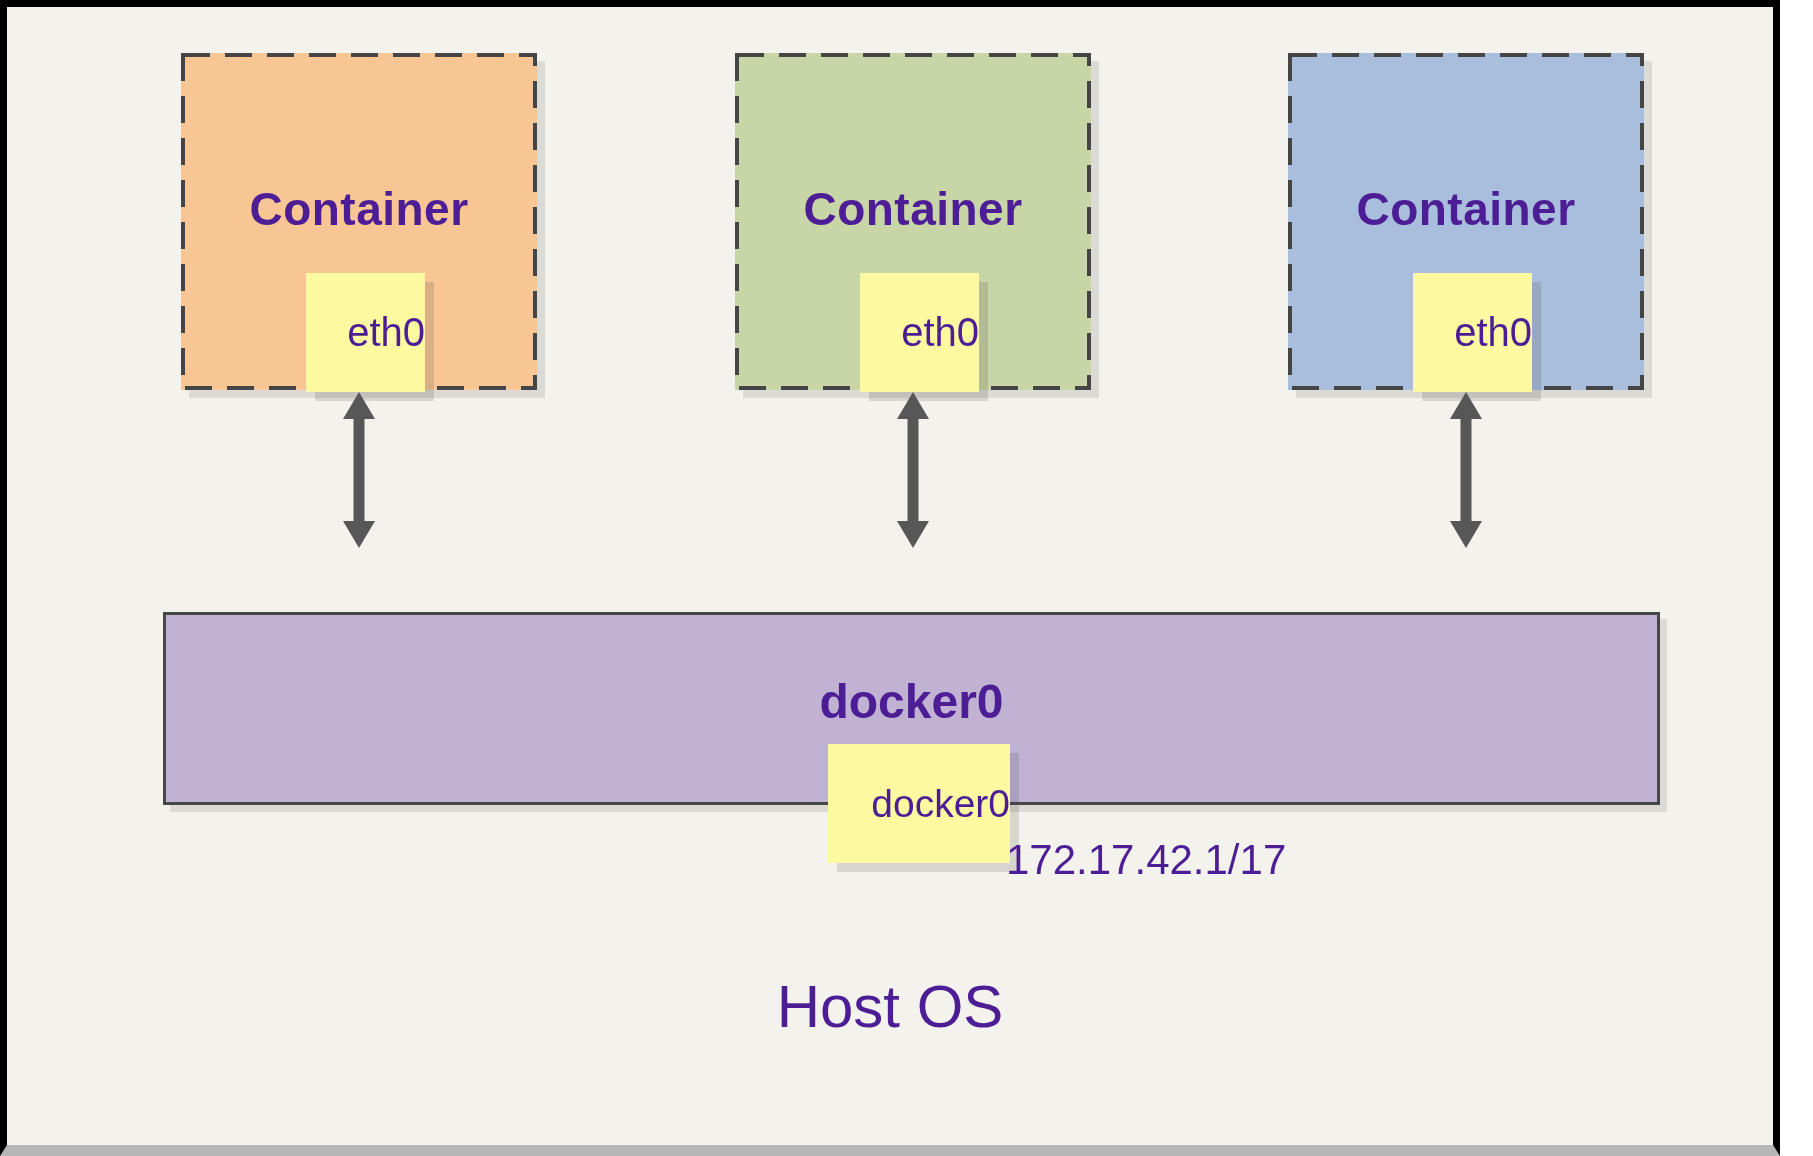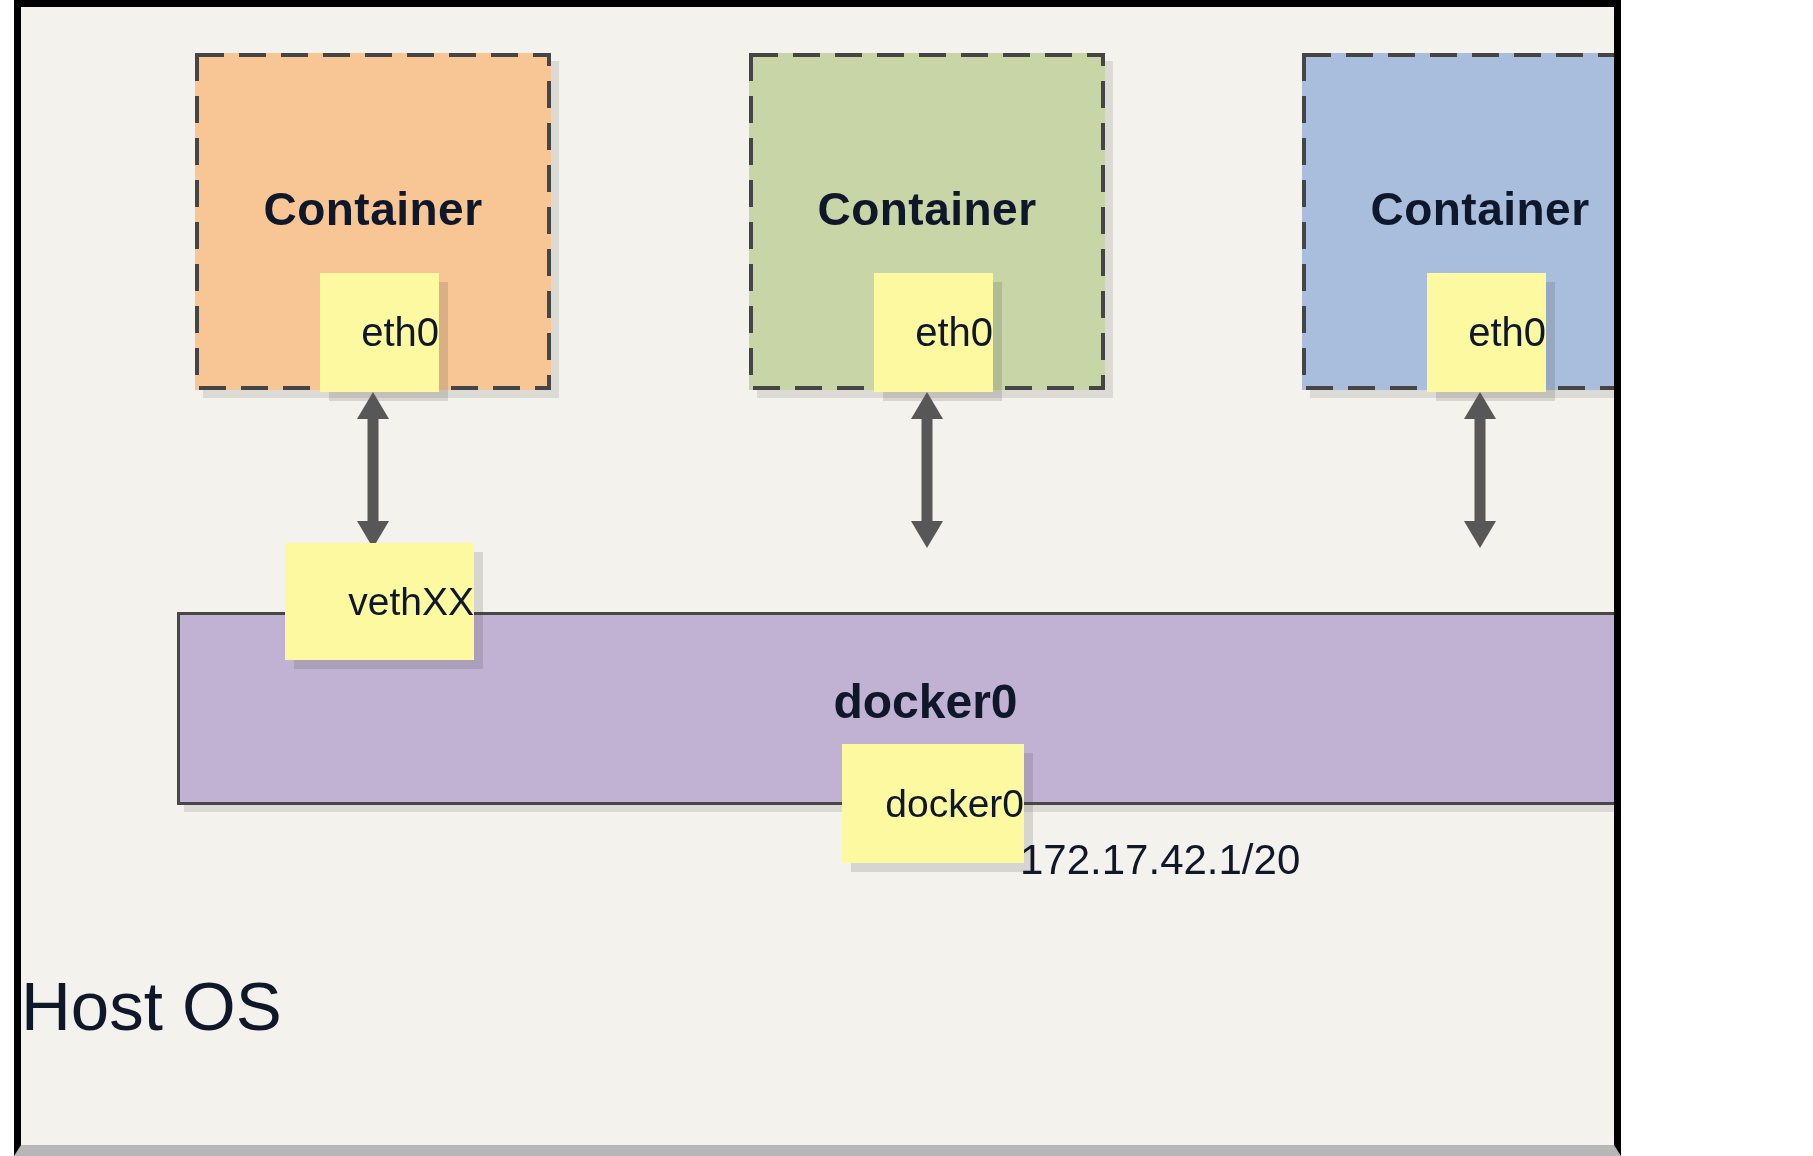--- a/index.html
+++ b/index.html
@@ -1,28 +1,27 @@
 <!DOCTYPE html>
 <html><head>
 <meta charset="utf-8">
 <style>
   html, body { margin: 0; padding: 0; background: #ffffff; }
   .frame {
     position: relative;
-    width: 1607px; height: 1156px;
+    width: 1780px; height: 1156px;
     box-sizing: border-box;
     border-top: 7px solid #000;
     border-left: 7px solid #000;
     border-right: 7px solid #000;
     border-bottom: 11px solid #b7b7b7;
     background: #f4f2ec;
     font-family: "Liberation Sans", sans-serif;
-    color: #0f172a;
+    color: #4c1d95;
     overflow: hidden;
-    margin-left: 14px;
   }
   .container-box {
     position: absolute;
     top: 46px;
     width: 356px; height: 337px;
     box-shadow: 8px 8px 0 rgba(60,60,60,0.13);
   }
   .container-box.c0 { left: 174px; }
   .container-box.c1 { left: 728px; }
   .container-box.c2 { left: 1281px; }
@@ -80,21 +79,22 @@
     font-size: 39px;
   }
   .ip-label {
     position: absolute;
     left: 999px; top: 830px;
     font-size: 42px; line-height: 46px;
   }
   .host-label {
     position: absolute;
     left: 0; top: 950px; width: 100%;
-    font-size: 69px; line-height: 100px; font-weight: normal;
+    text-align: center;
+    font-size: 60px; line-height: 100px; font-weight: normal;
   }
 </style>
 </head>
 <body>
 
 <div class="frame" style="background-color: rgb(244, 242, 236);">
 
   <div class="container-box c0" style="background-color: rgb(247, 198, 148);">
     <svg class="dash-svg" viewBox="0 0 356 337">
       <rect x="2" y="2" width="352" height="333" fill="none" stroke-width="4" stroke-dasharray="27 15" stroke="#454545"></rect>
@@ -137,24 +137,21 @@
   </svg>
   <svg class="arrow a2" viewBox="0 0 40 156">
     <polygon points="20,0 36,27 4,27" fill="#575757"></polygon>
     <polygon points="20,156 36,129 4,129" fill="#575757"></polygon>
     <line x1="20" y1="25" x2="20" y2="131" stroke-width="11" stroke="#575757"></line>
   </svg>
 
   <div class="bridge-bar" style="background-color: rgb(193, 178, 212);"></div>
   <div class="bridge-label">docker0</div>
 
-  <div class="iface-box veth-box v0" style="background-color: rgb(252, 249, 161);">
-    <span>vethXX</span>
-  </div>
 
   <div class="iface-box bridge-iface-box" style="background-color: rgb(252, 249, 161);">
     <span>docker0</span>
   </div>
-  <div class="ip-label">172.17.42.1/20</div>
+  <div class="ip-label">172.17.42.1/17</div>
 
   <div class="host-label">Host OS</div>
 
 </div>
 
 </body></html>

